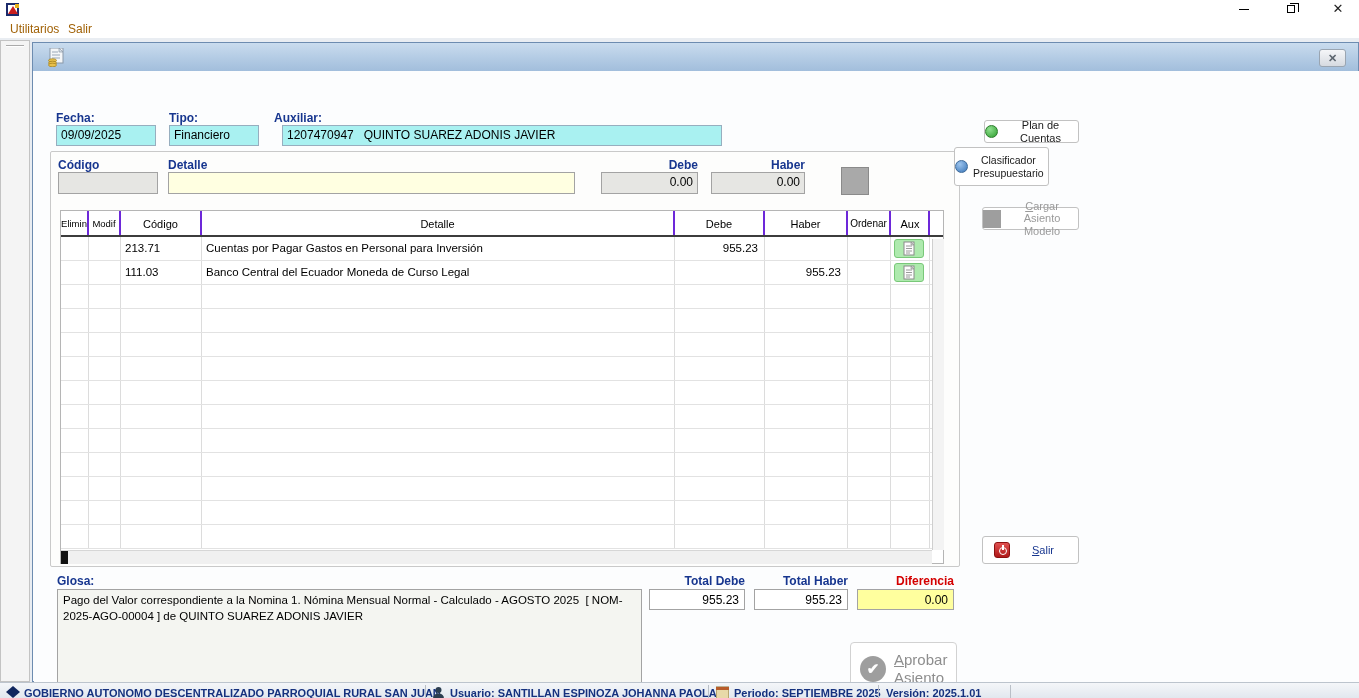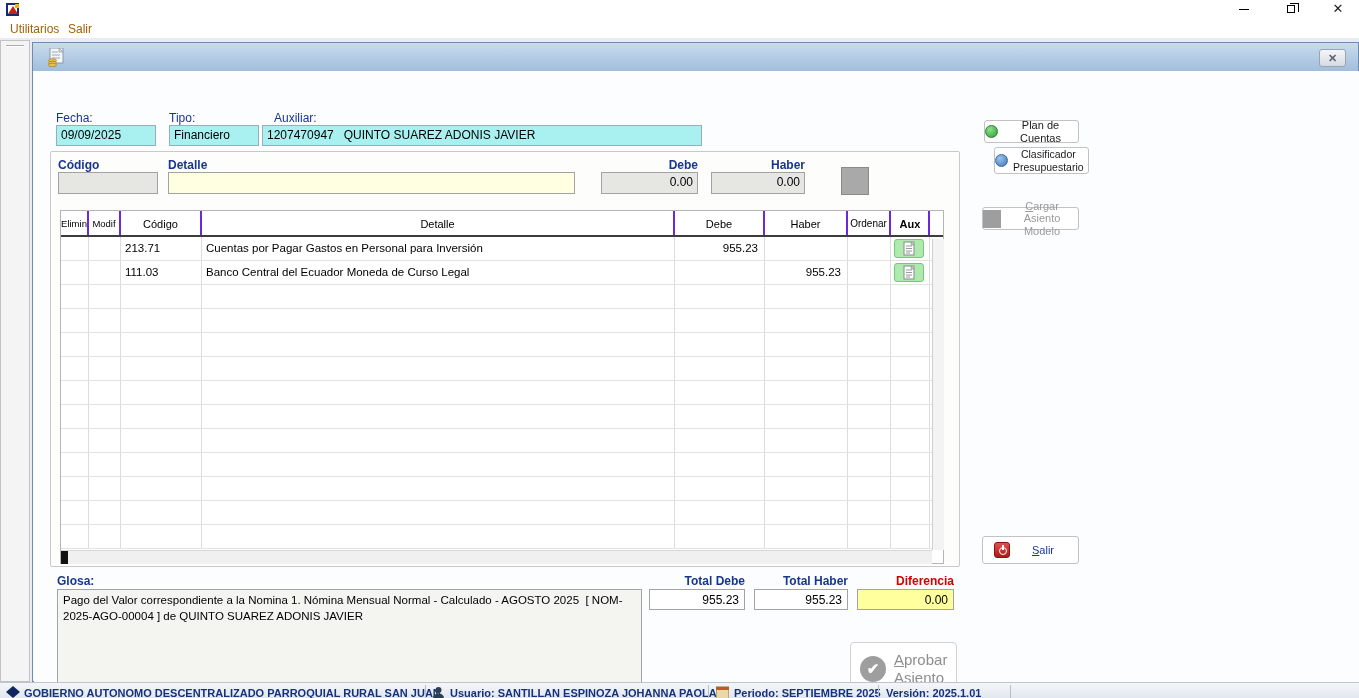--- a/index.html
+++ b/index.html
@@ -30,21 +30,21 @@
   #child { position:absolute; left:32px; top:4px; width:1327px; height:640px;
     border:1px solid #6d8cb0; background:#fcfdfe; }
   #child-titlebar { position:absolute; left:0; top:0; width:100%; height:28px;
     background:linear-gradient(to bottom,#cadcee 0%,#b3cbe4 55%,#a2bedc 100%); }
   #child-close { position:absolute; right:12px; top:6px; width:27px; height:18px;
     background:linear-gradient(to bottom,#f5f6f8,#d6dae0); border:1px solid #9aa5b1; border-radius:3px;
     color:#5d6670; font-size:11px; font-weight:bold; text-align:center; line-height:16px; }
   #child-body { position:absolute; left:1px; top:28px; width:1325px; height:611px; background:#fcfdfe; }
 
   
-  .lbl { position:absolute; font-size:12px; color:#17368f; }
+  .lbl { position:absolute; font-size:12px; color:#17368f;font-weight:bold; }
   .lbl.b { font-weight:bold; }
   .fld { position:absolute; border:1px solid #97aebf; font-size:12px; color:#000;
     padding:2px 4px; white-space:pre; overflow:hidden; }
   .cyan { background:#a9f1f1; }
   .gray { background:#e6e6e3; border-color:#a3a3a3; }
   .ylw  { background:#ffffe1; border-color:#a3a3a3; }
   .num { text-align:right; }
 
   #groupbox { position:absolute; left:16px; top:80px; width:910px; height:416px;
     border:1px solid #c9c9c9; border-radius:2px; background:#fdfdfc; }
@@ -56,21 +56,21 @@
   #grid { position:absolute; left:9px; top:58px; width:884px; height:354px; border:1px solid #b5b5b5; background:#fff; }
   #grid-header { display:flex; height:26px; border-bottom:2px solid #3c3c3c; }
   .hcell { font-size:11px; color:#000; text-align:center; padding-top:7px; border-right:2px solid #6d28d9; overflow:hidden; }
   .hcell.elimin, .hcell.modif { font-size:9.5px; }
   .grid-row { display:flex; height:24px; border-bottom:1px solid #e2e2e2; }
   .gcell { font-size:11.5px; color:#000; border-right:1px solid #dcdcdc; padding:5px 4px 0 4px;
     white-space:nowrap; overflow:hidden; }
   .elimin { width:28px; } .modif { width:32px; } .codigo { width:81px; }
   .detalle { width:473px; } .debe { width:90px; text-align:right; padding-right:6px; }
   .haber { width:83px; text-align:right; padding-right:6px; }
-  .ordenar { width:43px; } .auxc { width:39px; padding:2px 2px 17px 3px;font-weight:bold; }
+  .ordenar { width:43px; } .auxc { width:39px; padding:2px 2px 17px 3px; }
   .aux-btn { display:block; width:30px; height:19px; background:#aeeaae; border:1px solid #79c879;
     border-radius:3px; text-align:center; padding-top:1px; }
   #vscroll { position:absolute; left:871px; top:28px; width:12px; height:311px; background:#f3f3f3; border-left:1px solid #cfcfcf; }
   #hscroll { position:absolute; left:0; top:339px; width:871px; height:14px; background:#f0f0f0; border-top:1px solid #d6d6d6; }
   #hthumb { position:absolute; left:0px; top:0px; width:7px; height:13px; background:#111; }
 
   
   #glosa-box { position:absolute; left:23px; top:518px; width:585px; height:106px;
     background:#f4f5f1; border:1px solid #a3a3a3; font-size:11.5px; color:#000; padding:3px 5px;
     line-height:1.35; overflow:hidden; white-space:pre-wrap; }
@@ -152,21 +152,21 @@
       <div id="child-close">✕</div>
     </div>
 
     <div id="child-body">
 
       <span class="lbl" style="left:22px;top:40px">Fecha:</span>
       <span class="lbl" style="left:135px;top:40px">Tipo:</span>
       <span class="lbl" style="left:240px;top:40px">Auxiliar:</span>
       <div class="fld cyan" style="left:22px;top:54px;width:100px;height:21px">09/09/2025</div>
       <div class="fld cyan" style="left:135px;top:54px;width:90px;height:21px">Financiero</div>
-      <div class="fld cyan" style="left:228px;top:54px;width:440px;height:21px">1207470947   QUINTO SUAREZ ADONIS JAVIER</div>
+      <div class="fld cyan" style="left:248px;top:54px;width:440px;height:21px">1207470947   QUINTO SUAREZ ADONIS JAVIER</div>
 
       <div id="groupbox">
         <span class="lbl b" style="left:7px;top:6px">Código</span>
         <span class="lbl b" style="left:117px;top:6px">Detalle</span>
         <span class="lbl b" style="left:550px;top:6px;width:97px;text-align:right">Debe</span>
         <span class="lbl b" style="left:660px;top:6px;width:94px;text-align:right">Haber</span>
 
         <div class="fld gray" style="left:7px;top:20px;width:100px;height:22px"></div>
         <div class="fld ylw" style="left:117px;top:20px;width:407px;height:22px"></div>
         <div class="fld gray num" style="left:550px;top:20px;width:97px;height:22px">0.00</div>
@@ -356,21 +356,21 @@
         <div id="aprobar-text">
           <div><u>A</u>probar</div>
           <div>Asiento</div>
         </div>
       </div>
 
       <div class="side-btn" style="left:950px;top:49px;width:95px;height:23px">
         <span class="sphere green"></span>
         <span>Plan de Cuentas</span>
       </div>
-      <div class="side-btn" style="left:960px;top:76px;width:95px;height:27px;font-size:10.5px">
+      <div class="side-btn" style="left:920px;top:76px;width:95px;height:39px;font-size:10.5px">
         <span class="sphere blue"></span>
         <span><span>Clasificador</span><br><span>Presupuestario</span></span>
       </div>
       <div class="side-btn" style="left:948px;top:136px;width:97px;height:23px">
         <span class="gray-sq"></span>
         <span class="disabled-txt"><span><u>C</u>argar Asiento</span><br><span>Modelo</span></span>
       </div>
       <div class="side-btn" id="btn-salir" style="left:948px;top:465px;width:97px;height:28px;justify-content:flex-start;padding-left:11px;gap:22px">
         <span id="btn-salir-icon"></span>
         <span class="side-label"><u>S</u>alir</span>

